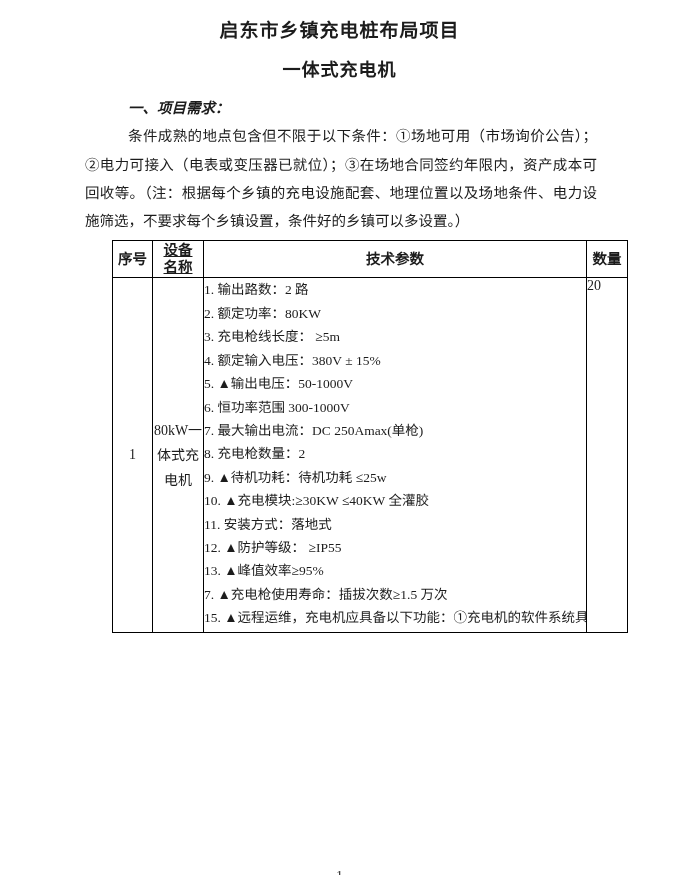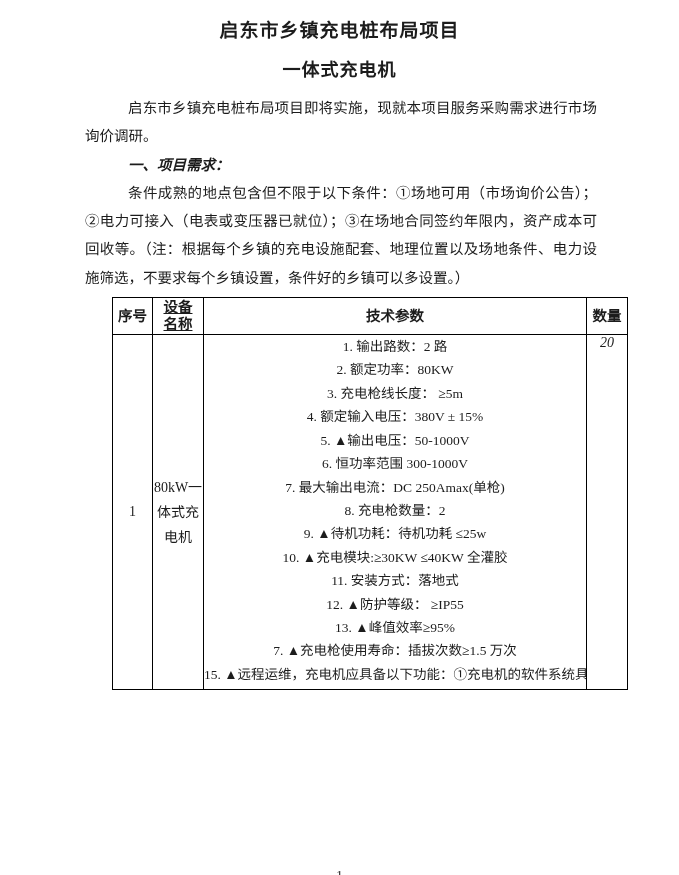--- a/index.html
+++ b/index.html
@@ -91,49 +91,45 @@
   .row-params {
     vertical-align: top;
     padding: 3px 3px 0 7px;
     font-size: 13.5px;
     line-height: 23.4px;
     height: 354px;
   }
   .param-line {
     white-space: nowrap;
     overflow: hidden;
-    text-align: center;
   }
   .row-qty {
     vertical-align: top;
-    text-align: center;
     padding-top: 222px;
     font-size: 14px;
-    font-style: italic;
   }
   .page-number {
     position: absolute;
     bottom: 9px;
     left: 0;
     width: 100%;
     text-align: center;
     font-size: 13px;
     line-height: 14px;
   }
 </style>
 </head>
 <body>
 
 <div class="page">
 
   <h1 class="doc-title">启东市乡镇充电桩布局项目</h1>
   <h2 class="doc-subtitle">一体式充电机</h2>
 
   <div class="content">
-    <p>启东市乡镇充电桩布局项目即将实施，现就本项目服务采购需求进行市场询价调研。</p>
     <p class="section-heading">一、项目需求：</p>
     <p>条件成熟的地点包含但不限于以下条件：①场地可用（市场询价公告）；②电力可接入（电表或变压器已就位）；③在场地合同签约年限内，资产成本可回收等。（注：根据每个乡镇的充电设施配套、地理位置以及场地条件、电力设施筛选，不要求每个乡镇设置，条件好的乡镇可以多设置。）</p>
   </div>
 
   <table class="doc-table">
     <colgroup>
       <col style="width:40px">
       <col style="width:51px">
       <col style="width:383px">
       <col style="width:41px">

